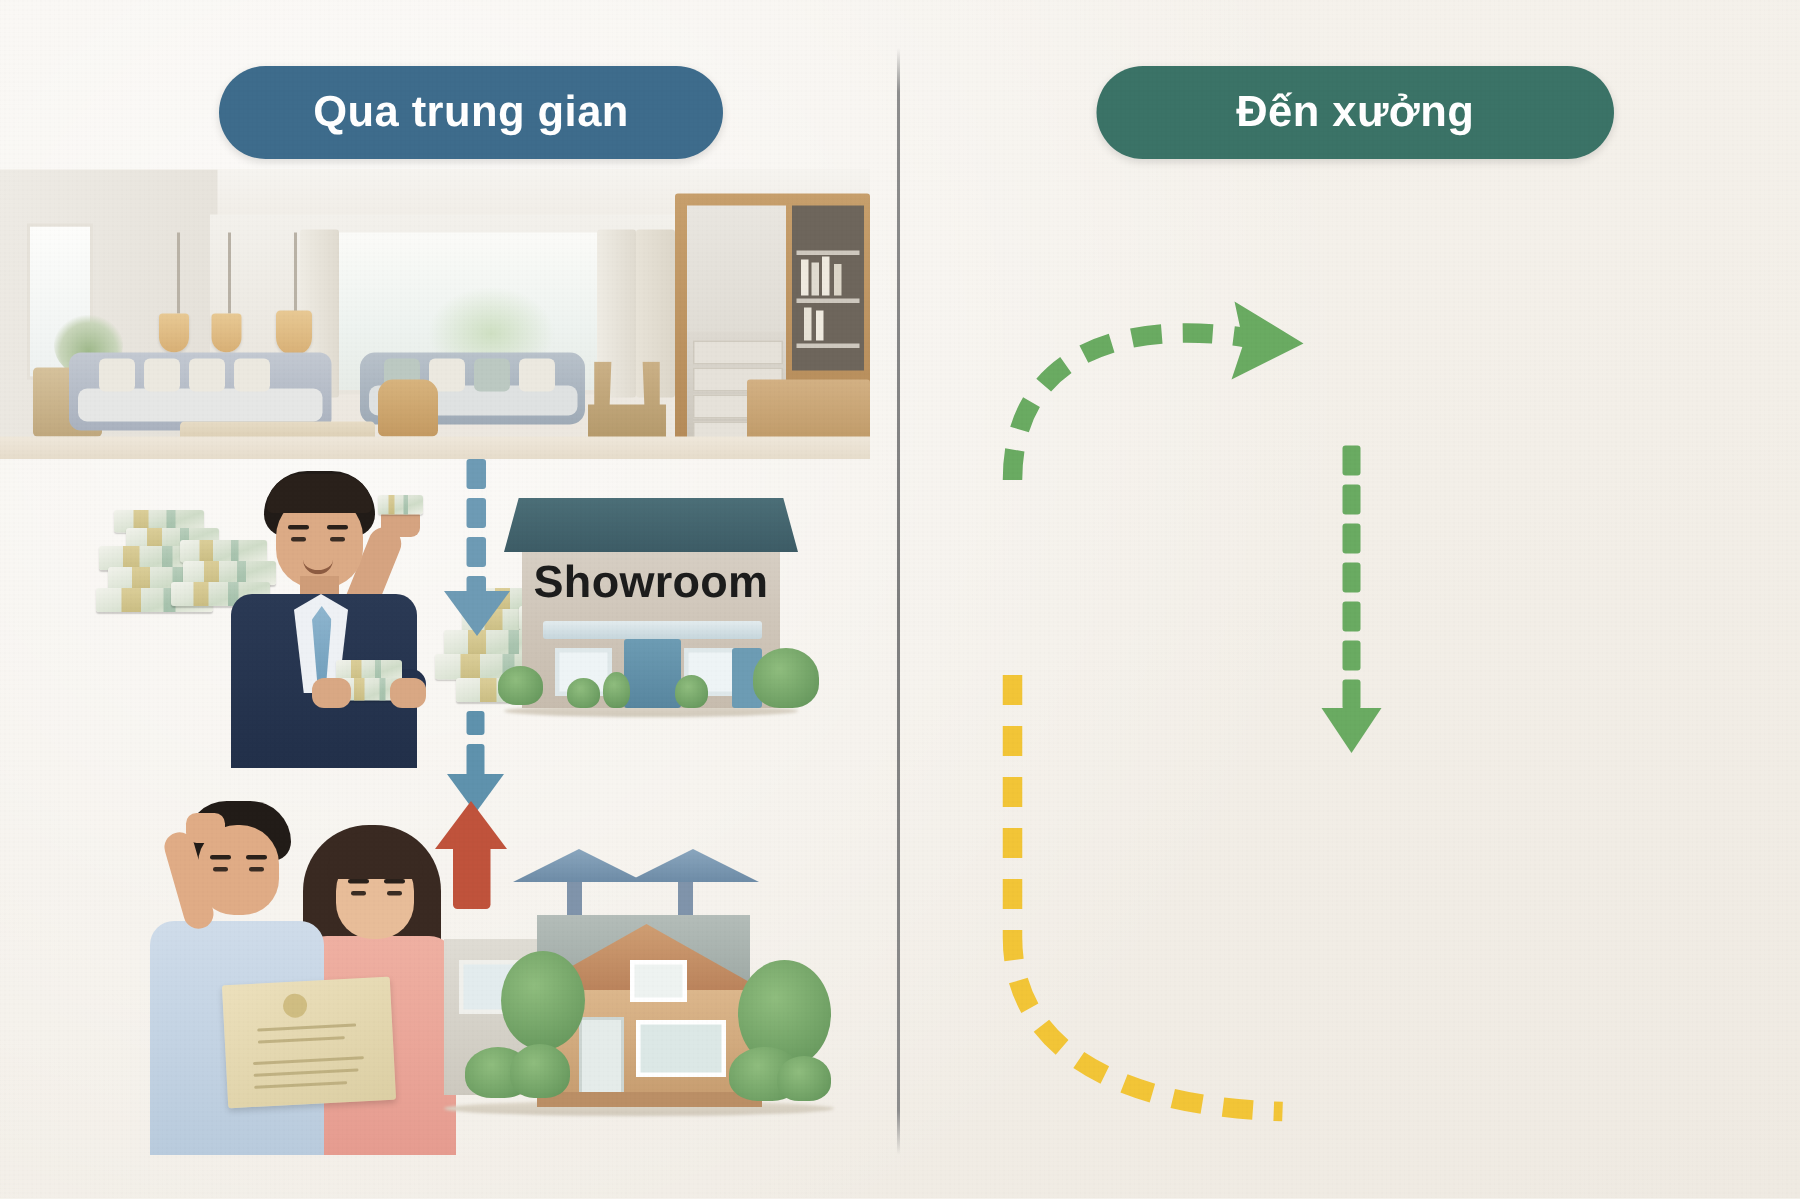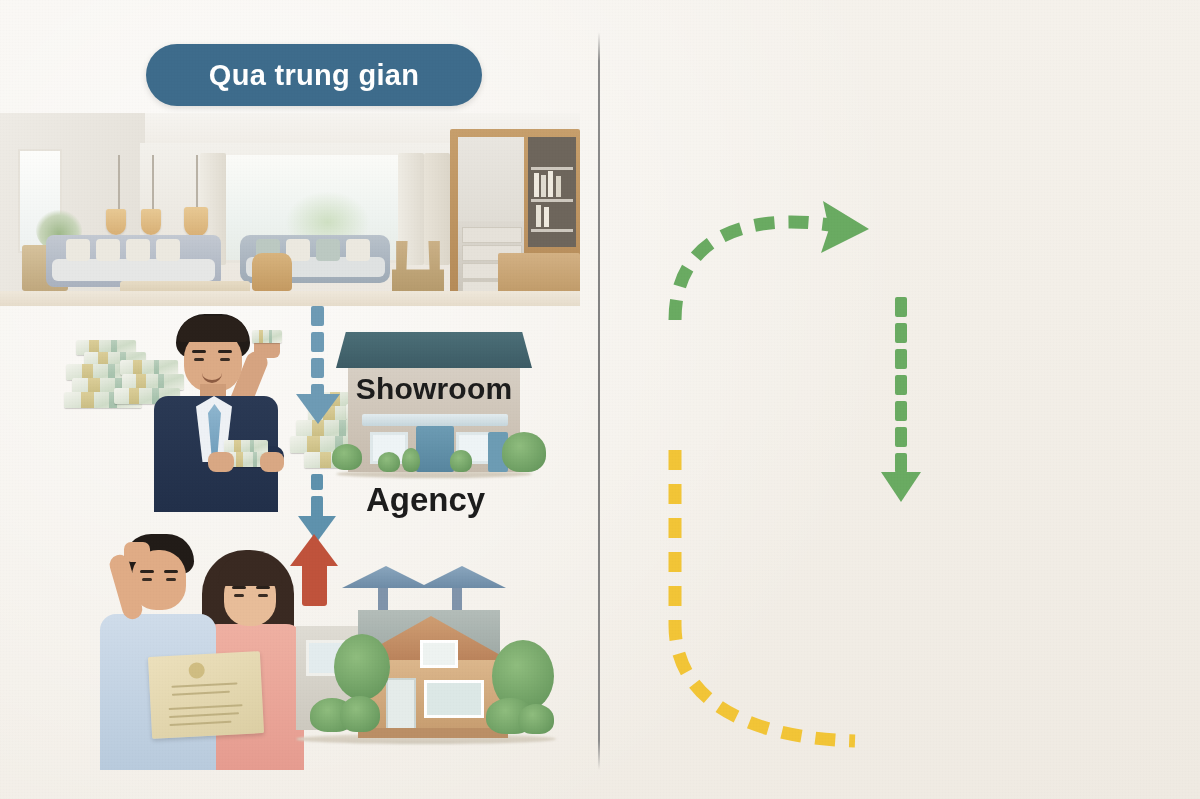--- a/index.html
+++ b/index.html
@@ -280,21 +280,20 @@
 
     <div class="arrow-v">
       <div class="dashseg" style="left:311px;top:306px;width:13px;height:20px;background:#6e9bb5;"></div>
       <div class="dashseg" style="left:311px;top:332px;width:13px;height:20px;background:#6e9bb5;"></div>
       <div class="dashseg" style="left:311px;top:358px;width:13px;height:20px;background:#6e9bb5;"></div>
       <div class="dashseg" style="left:311px;top:384px;width:13px;height:12px;background:#6e9bb5;"></div>
       <div style="position:absolute;left:296px;top:394px;width:0;height:0;
         border-left:22px solid transparent;border-right:22px solid transparent;border-top:30px solid #6e9bb5;"></div>
     </div>
 
-    <div style="position:absolute;left:366px;top:481px;font-size:33px;font-weight:700;color:#1d1d1d;">Agency</div>
 
     <div id="showroom">
       <div class="iw" id="sr-ground"></div>
       <div class="iw" id="sr-wall"></div>
       <div class="iw" id="sr-roof"></div>
       <div id="sr-sign">Showroom</div>
       <div class="iw" id="sr-awning"></div>
       <div class="sr-win" style="left:34px;"></div>
       <div class="sr-win" style="left:120px;"></div>
       <div class="iw" id="sr-door"></div>
@@ -368,20 +367,23 @@
       <div class="bush" style="left:196px;top:92px;width:62px;height:72px;border-radius:50%;"></div>
       <div class="bush" style="left:190px;top:150px;width:48px;height:36px;"></div>
       <div class="bush" style="left:222px;top:156px;width:36px;height:30px;"></div>
     </div>
   </div>
 
   <div id="divider"></div>
 
   <div class="panel" id="panel-right">
 
+    <div class="badge" id="badge-right" style="left:131px;">
+      <span>Đến xưởng</span>
+    </div>
 
     <svg style="position:absolute;left:55px;top:195px;" width="230" height="130">
       <path d="M20,125 C20,40 95,18 175,30" fill="none" stroke="#6aab62" stroke-width="13" stroke-linecap="butt" stroke-dasharray="20 14"></path>
       <polygon points="168,6 214,34 166,58 174,34" fill="#6aab62"></polygon>
     </svg>
 
     <div>
       <div class="dashseg" style="left:295px;top:297px;width:12px;height:20px;background:#6aab62;"></div>
       <div class="dashseg" style="left:295px;top:323px;width:12px;height:20px;background:#6aab62;"></div>
       <div class="dashseg" style="left:295px;top:349px;width:12px;height:20px;background:#6aab62;"></div>

